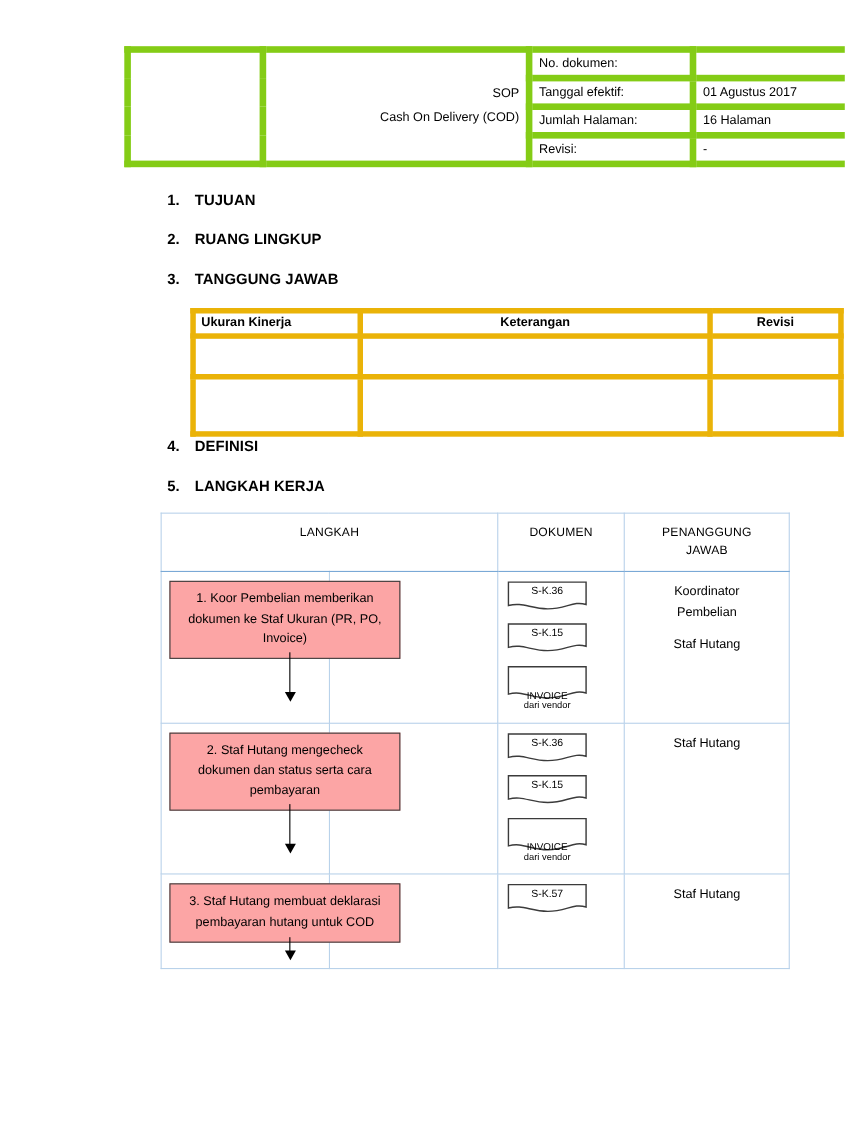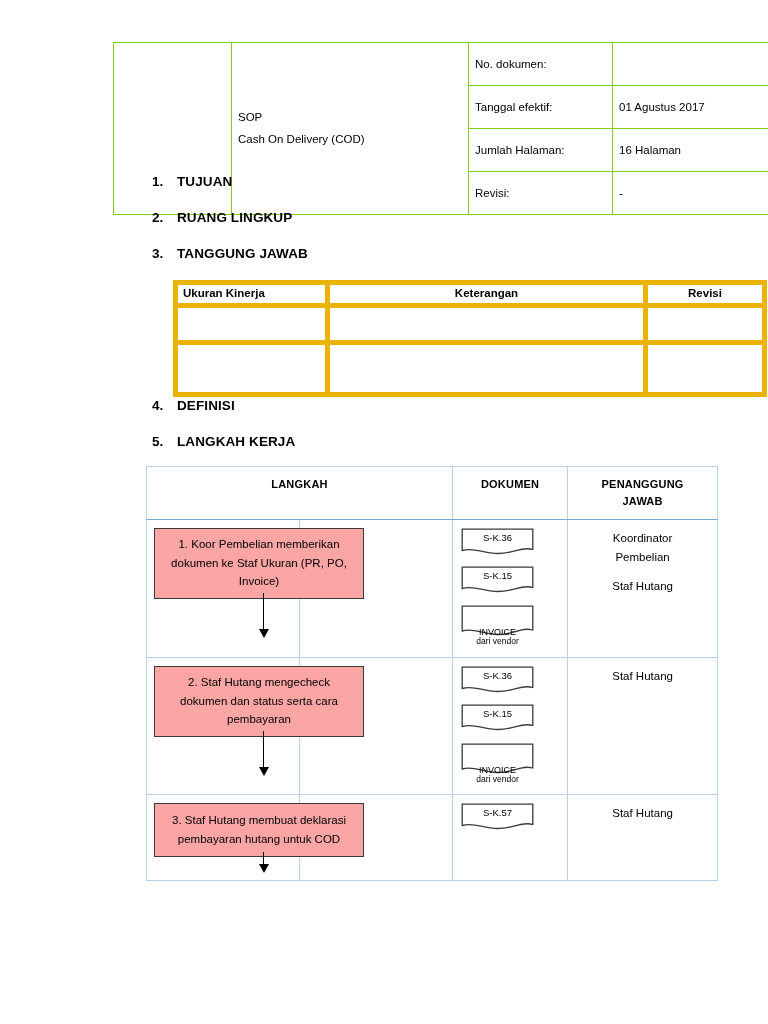--- a/index.html
+++ b/index.html
@@ -19,31 +19,31 @@
   
   .header-table {
     position: absolute;
     left: 113px;
     top: 42px;
     width: 622px;
     border-collapse: collapse;
     table-layout: fixed;
   }
   .header-table td {
-    border: 1px solid #84cc16;
+    border: 6px solid #84cc16;
     font-family: "Liberation Sans", sans-serif;
     font-size: 11.5px;
-    padding: 11px 6px;
+    padding: 0 6px;
     height: 20px;
     vertical-align: middle;
   }
   .hdr-logo-cell { width: 105px; }
   .hdr-title-cell {
     width: 224px;
-    text-align: left;
+    text-align: right;
     font-size: 13px;
     line-height: 1.9;
   }
   .hdr-label-cell { width: 131px; }
   .hdr-value-cell { width: 160px; }
 
   
   .section-heading {
     position: absolute;
     left: 152px;
@@ -94,21 +94,21 @@
   }
   .flow-table th,
   .flow-table td {
     border: 1px solid #b9d2ea;
     vertical-align: top;
     padding: 0;
   }
   .flow-table thead th {
     border-bottom: 1px solid #7aa9d6;
     font-size: 11px;
-    font-weight: bold;
+    font-weight: normal;
     letter-spacing: 0.2px;
     text-align: center;
     vertical-align: top;
     padding-top: 9px;
     height: 43px;
     line-height: 1.55;
   }
   .col-langkah  { width: 238px; }
   .col-spacer   { width: 128px; }
   .col-dokumen  { width: 89px;  }

